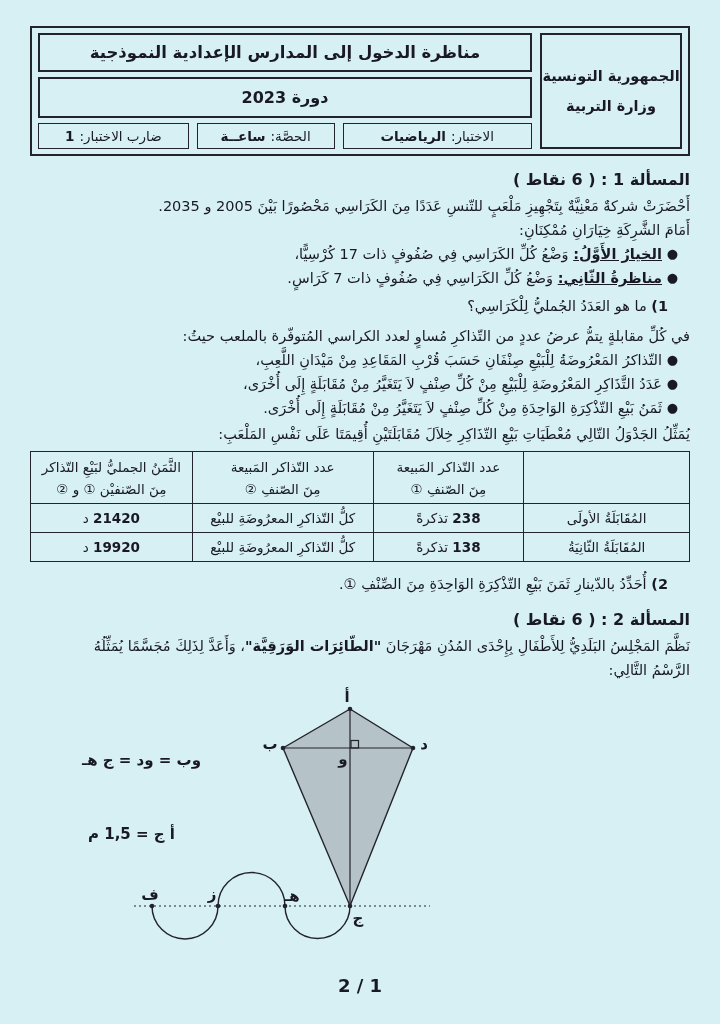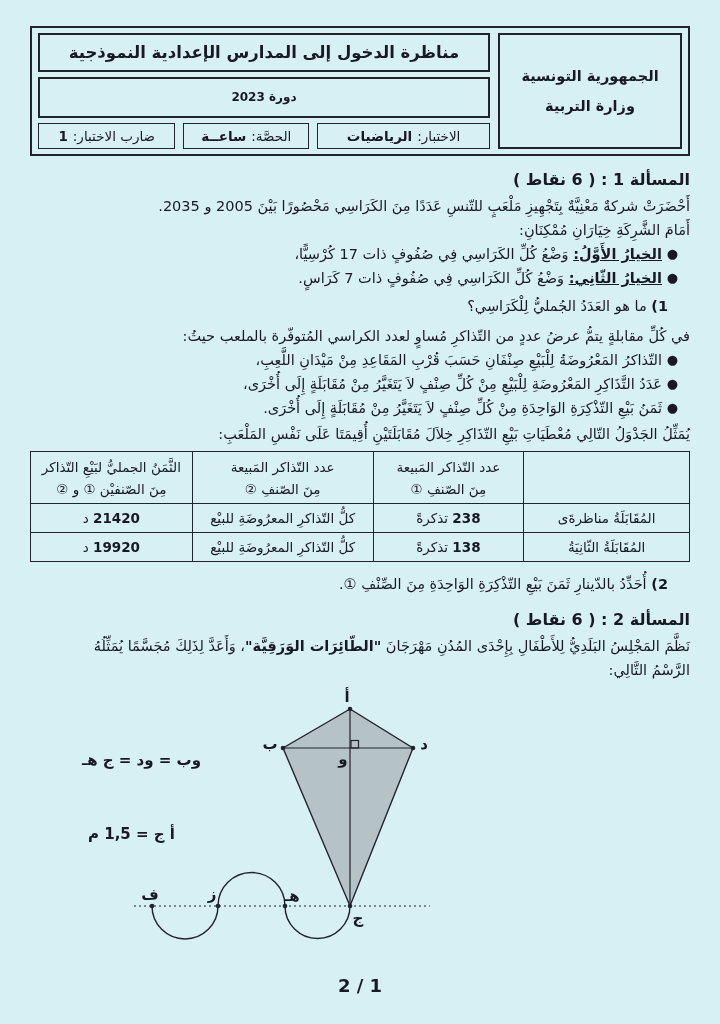--- a/index.html
+++ b/index.html
@@ -19,35 +19,35 @@
 
   
   .hdr {
     border: 2px solid #23232c;
     padding: 5px 6px;
     display: flex;
     gap: 8px;
     height: 130px;
   }
   .hdr-right {
-    width: 184px;
+    width: 142px;
     border: 2px solid #23232c;
     display: flex; flex-direction: column;
     align-items: center; justify-content: center;
     gap: 14px;
     font-weight: bold; font-size: 14.5px;
   }
   .hdr-left { flex: 1; display: flex; flex-direction: column; gap: 5px; }
   .hdr-box {
     border: 2px solid #23232c;
     display: flex; align-items: center; justify-content: center;
     font-weight: bold;
   }
   .hdr-title { height: 44px; font-size: 16.5px; letter-spacing: 0.5px; }
-  .hdr-session { height: 47px; font-size: 12px; }
+  .hdr-session { height: 47px; font-size: 16px; }
   .hdr-row { height: 30px; display: flex; gap: 8px; }
   .hdr-cell {
     border: 1.5px solid #23232c;
     display: flex; align-items: center; justify-content: center;
     gap: 5px; font-size: 13.5px; height: 100%;
   }
   .hdr-cell .lbl { font-weight: normal; }
   .hdr-cell .val { font-weight: bold; }
   .c-subject { flex: 1.45; }
   .c-duration { flex: 1.05; }
@@ -138,21 +138,21 @@
     <div class="line mt2">أَحْضَرَتْ شركةٌ مَعْنِيَّةٌ بِتَجْهِيزِ مَلْعَبٍ للتّنسِ عَدَدًا مِنَ الكَرَاسِي مَحْصُورًا بَيْنَ 2005 و 2035.</div>
     <div class="line">أَمَامَ الشَّرِكَةِ خِيَارَانِ مُمْكِنَانِ:</div>
 
     <div class="line bullet-line">
       <span class="dot-glyph">●</span>
       <span class="opt-label">الخيارُ الأَوَّلُ:</span>
       <span>وَضْعُ كُلِّ الكَرَاسِي فِي صُفُوفٍ ذات 17 كُرْسِيًّا،</span>
     </div>
     <div class="line bullet-line">
       <span class="dot-glyph">●</span>
-      <span class="opt-label">الخيارُ الثّانِي:</span>
+      <span class="opt-label">مناظرةُ الثّانِي:</span>
       <span>وَضْعُ كُلِّ الكَرَاسِي فِي صُفُوفٍ ذات 7 كَرَاسٍ.</span>
     </div>
 
     <div class="line q-line mt4">
       <span class="q-marker">1)</span>
       <span>ما هو العَدَدُ الجُمليُّ لِلْكَرَاسِي؟</span>
     </div>
 
     <div class="line mt6">في كُلِّ مقابلةٍ يتمُّ عرضُ عددٍ من التّذاكرِ مُساوٍ لعدد الكراسي المُتوفّرة بالملعب حيثُ:</div>
 
@@ -184,21 +184,21 @@
           <th>عدد التّذاكر المَبيعة
 مِنَ الصّنفِ ①</th>
           <th>عدد التّذاكر المَبيعة
 مِنَ الصّنفِ ②</th>
           <th>الثَّمَنُ الجمليُّ لبَيْعِ التّذاكر
 مِنَ الصّنفيْن ① و ②</th>
         </tr>
       </thead>
       <tbody>
         <tr>
-          <td class="rowlab">المُقَابَلَةُ مناظرةَى</td>
+          <td class="rowlab">المُقَابَلَةُ الأولَى</td>
           <td>
             <b class="num">238</b>
             <span>تذكرةً</span>
           </td>
           <td>كلُّ التّذاكرِ المعرُوضَةِ للبيْع</td>
           <td>
             <b class="num">21420</b>
             <span>د</span>
           </td>
         </tr>

